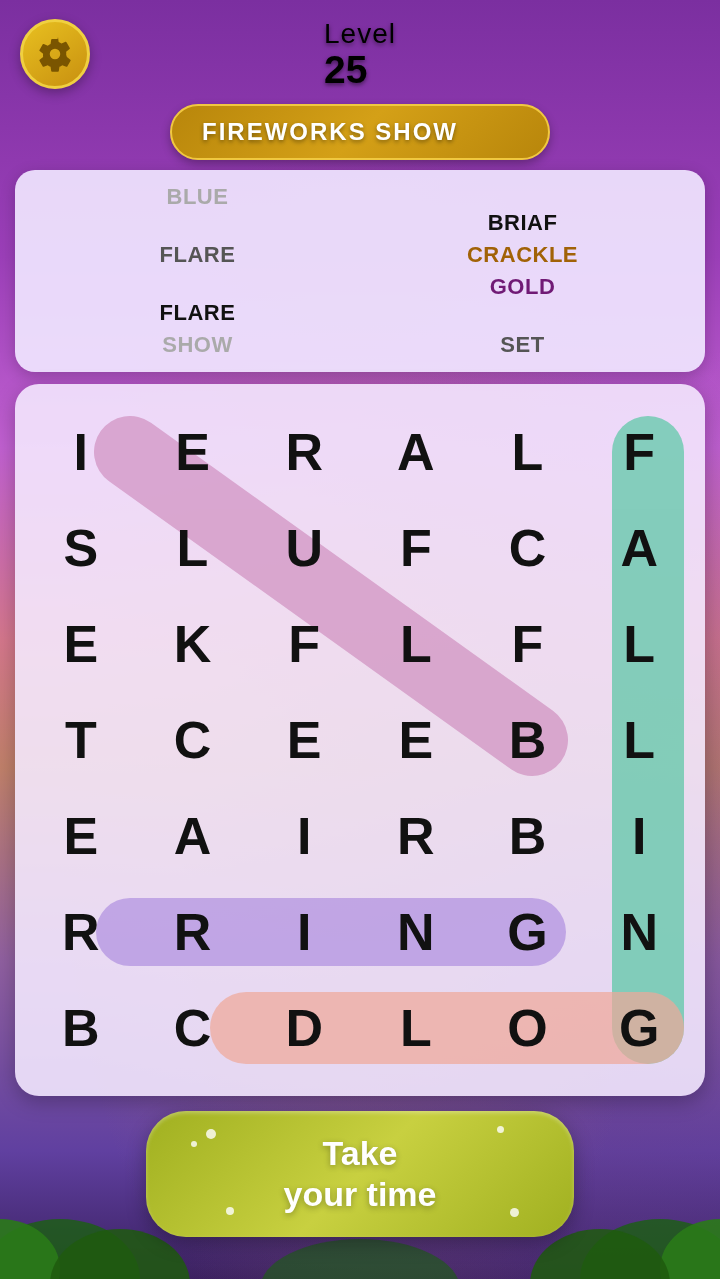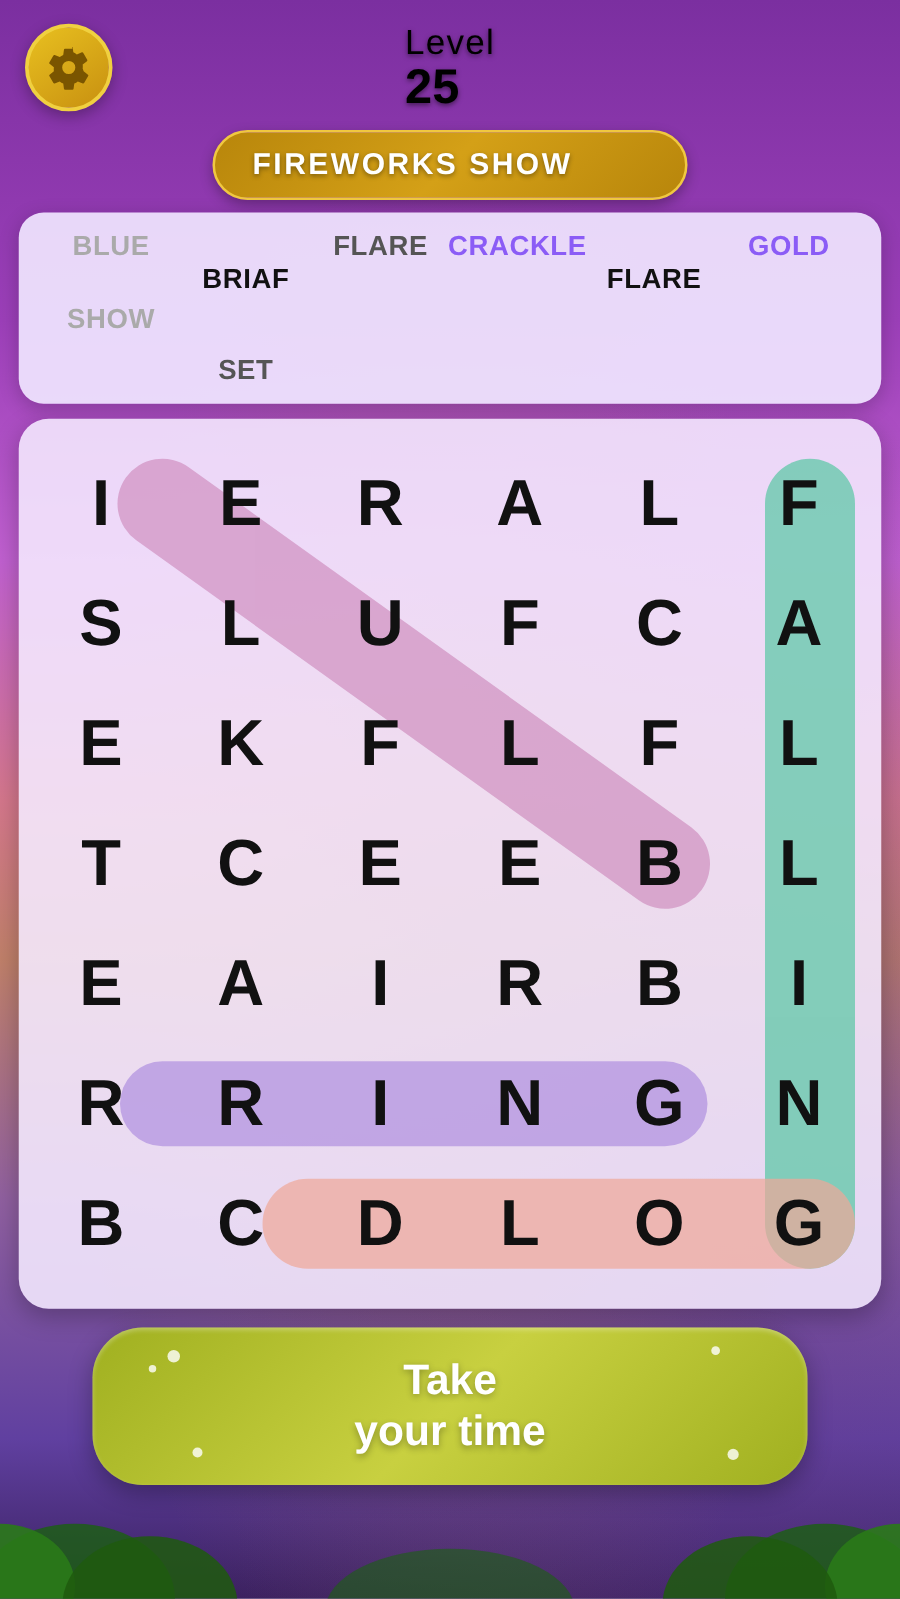--- a/index.html
+++ b/index.html
@@ -99,21 +99,21 @@
       margin: 0 15px 12px;
       background: rgba(240, 230, 255, 0.92);
       border-radius: 20px;
       padding: 14px 20px;
       z-index: 10;
       box-shadow: 0 4px 15px rgba(0,0,0,0.2);
     }
 
     .words-grid {
       display: grid;
-      grid-template-columns: repeat(6, 1fr);
+      grid-template-columns: repeat(2, 1fr);
       gap: 6px 0;
     }
 
     .word-item {
       text-align: center;
       font-size: 22px;
       font-weight: 700;
       color: #888;
       letter-spacing: 0.5px;
     }
@@ -163,21 +163,21 @@
       font-weight: 900;
       color: #111;
       position: relative;
     }
 
     
     .hint-btn {
       position: relative;
       margin: 5px auto 0;
       display: block;
-      width: 572px;
+      width: 428px;
       background: linear-gradient(135deg, #a0b020, #c8d040, #a0b020);
       border-radius: 40px;
       padding: 22px 30px;
       text-align: center;
       z-index: 10;
       cursor: pointer;
       box-shadow: 0 6px 20px rgba(0,0,0,0.3), inset 0 2px 4px rgba(255,255,255,0.3);
       border: none;
     }
 
@@ -229,25 +229,25 @@
 
 <div class="category-banner">
   <span class="category-text">FIREWORKS SHOW</span>
 </div>
 
 <div class="words-panel">
   <div class="words-grid">
     <div class="word-item" style="color:#aaa;">BLUE</div>
     <div class="word-item bold-found">BRIAF</div>
     <div class="word-item" style="color:#555; font-weight:700;">FLARE</div>
-    <div class="word-item" style="color:#8b5cf6; font-weight:700;">CRACKLE</div>
+    <div class="word-item" style="color:#a16207; font-weight:700;">CRACKLE</div>
     <div class="word-item bold-found">FLARE</div>
-    <div class="word-item" style="color:#8b5cf6;">GOLD</div>
+    <div class="word-item" style="color:#701a75;">GOLD</div>
     <div class="word-item" style="color:#aaa;">SHOW</div>
-    <div class="word-item" style="color:#555; font-weight:900;margin-top:41px;">SET</div>
+    <div class="word-item" style="color:#555; font-weight:900;">SET</div>
   </div>
 </div>
 
 <div class="game-grid-container">
 
   <svg class="grid-svg-overlay" viewBox="0 0 690 672" preserveAspectRatio="xMidYMid meet">
 
     <line x1="115" y1="48" x2="517" y2="336" stroke="#d090c0" stroke-width="72" stroke-linecap="round" opacity="0.7"></line>
 
     <line x1="633" y1="48" x2="633" y2="624" stroke="#60c8a8" stroke-width="72" stroke-linecap="round" opacity="0.75"></line>

